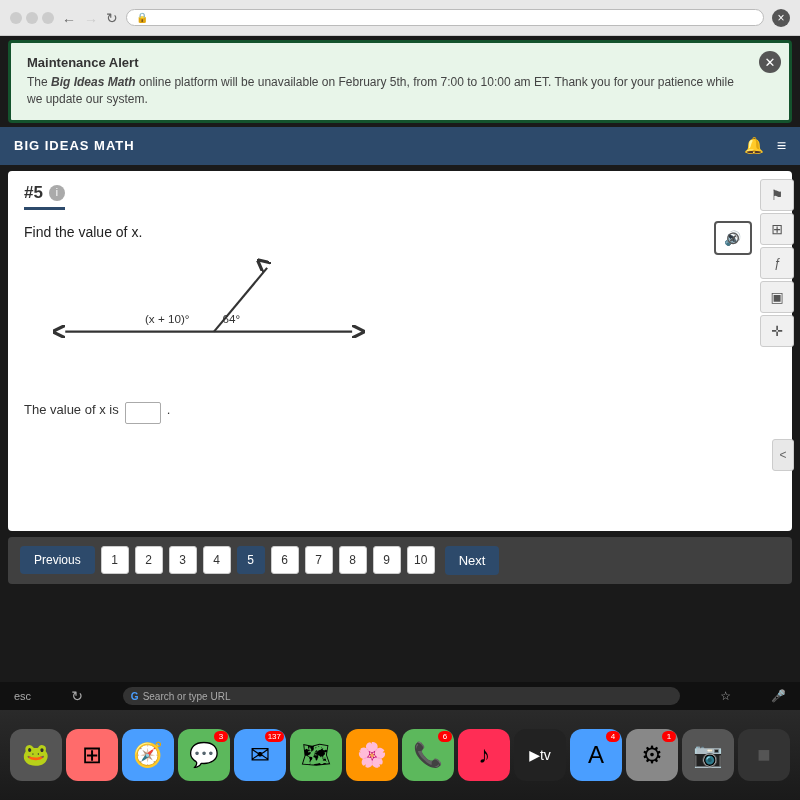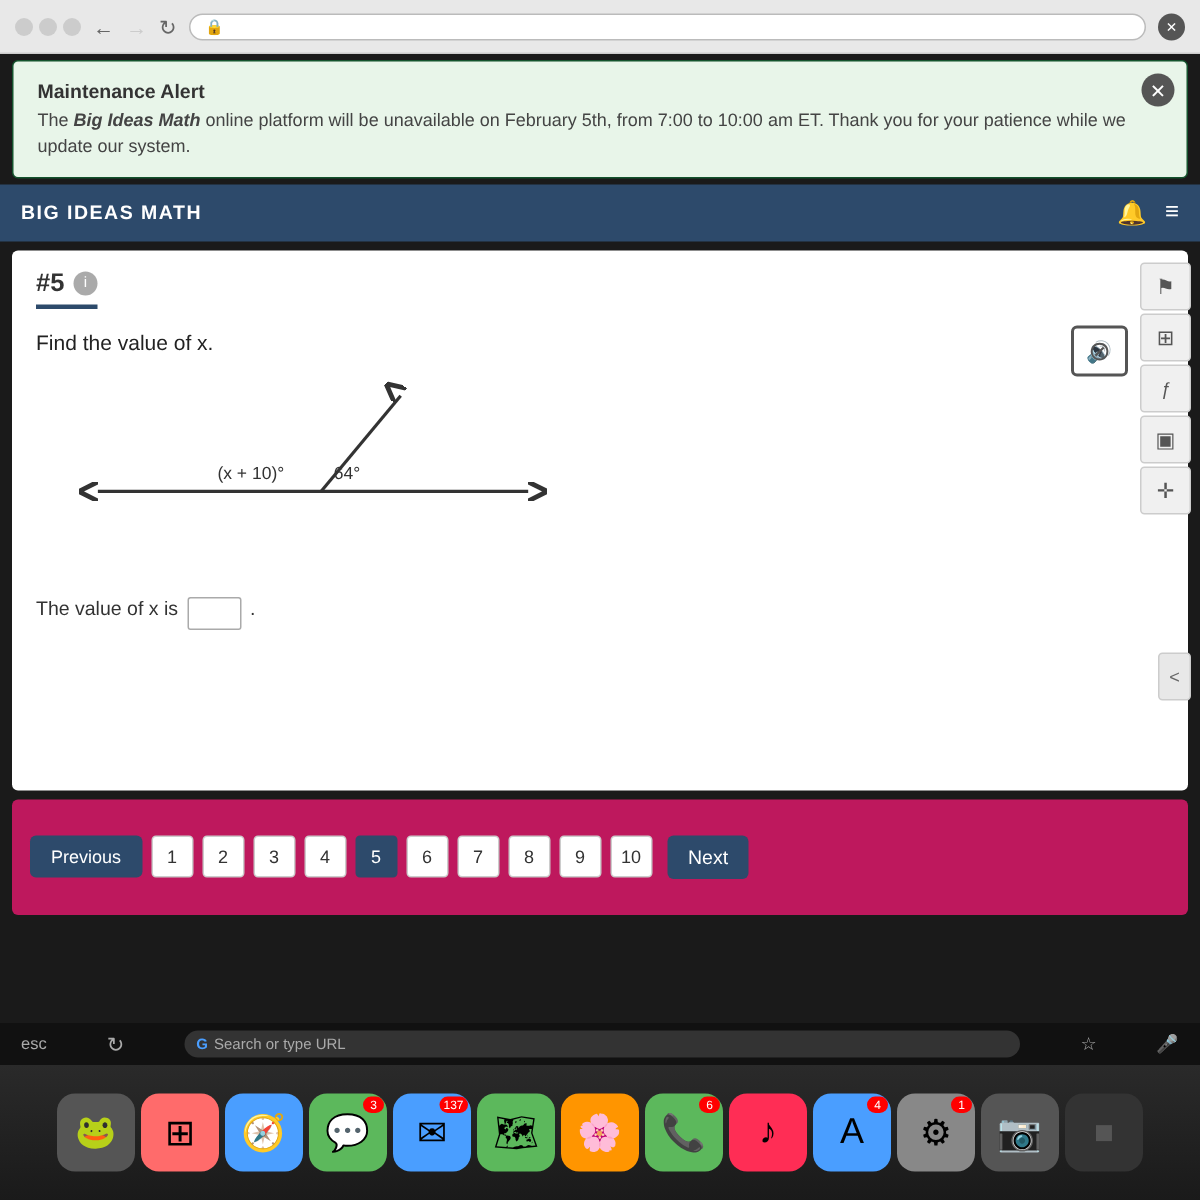--- a/index.html
+++ b/index.html
@@ -43,21 +43,21 @@
       color: #333;
       display: flex;
       align-items: center;
       gap: 4px;
     }
     .address-bar .lock { color: #666; font-size: 10px; }
 
     
     .maintenance-alert {
       background: #e8f5e9;
-      border: 1px solid #14532d;
+      border: 3px solid #14532d;
       padding: 12px 16px;
       padding-right: 40px;
       position: relative;
       margin: 4px 8px;
       border-radius: 4px;
     }
     .maintenance-alert .alert-title {
       font-weight: bold;
       font-size: 13px;
       color: #333;
@@ -238,23 +238,23 @@
       display: flex;
       align-items: center;
       justify-content: center;
       cursor: pointer;
       font-size: 12px;
       color: #666;
     }
 
     
     .nav-bar {
-      background: #be185d;
+      background: #404040;
       margin: 4px 8px;
-      padding: 24px 12px;
+      padding: 9px 12px;
       border-radius: 4px;
       display: flex;
       align-items: center;
       gap: 6px;
     }
     .nav-prev-btn {
       background: #2d4a6b;
       color: white;
       border: none;
       padding: 7px 14px;
@@ -533,20 +533,23 @@
   <div class="dock-item" style="background:#ff9500;border-radius:12px;">
     <span>🌸</span>
   </div>
   <div class="dock-item" style="background:#5cb85c;border-radius:12px;">
     <span>📞</span>
     <span class="dock-badge">6</span>
   </div>
   <div class="dock-item" style="background:#ff2d55;border-radius:12px;">
     <span>♪</span>
   </div>
+  <div class="dock-item" style="background:#222;border-radius:12px;">
+    <span style="color:white;font-size:14px;">▶tv</span>
+  </div>
   <div class="dock-item" style="background:#4a9eff;border-radius:12px;">
     <span>A</span>
     <span class="dock-badge">4</span>
   </div>
   <div class="dock-item" style="background:#888;border-radius:12px;">
     <span>⚙</span>
     <span class="dock-badge">1</span>
   </div>
   <div class="dock-item" style="background:#555;border-radius:12px;">
     <span>📷</span>

